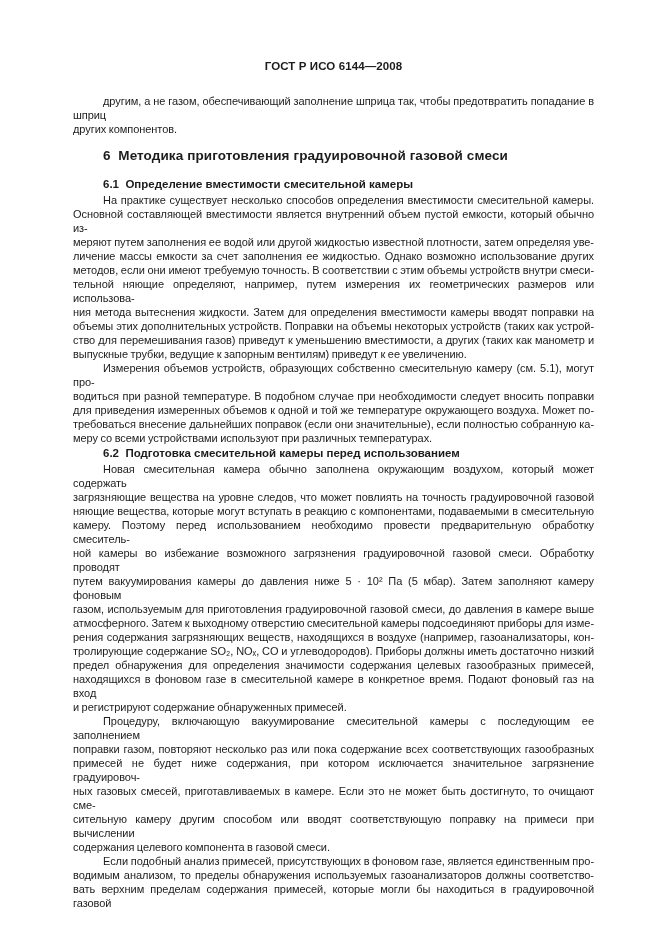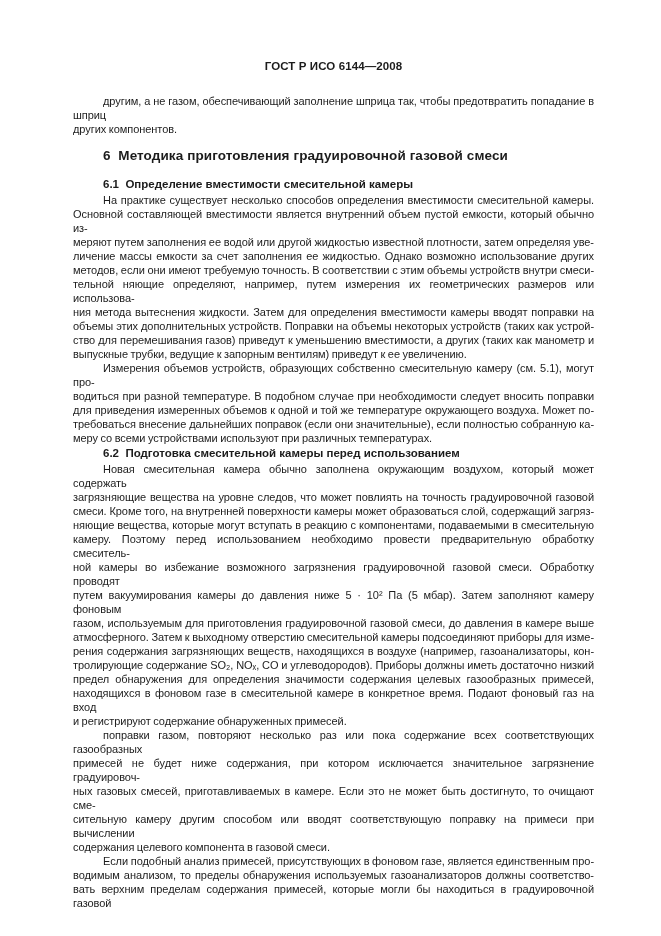--- a/index.html
+++ b/index.html
@@ -91,34 +91,34 @@
           <div class="ln">Измерения объемов устройств, образующих собственно смесительную камеру (см. 5.1), могут про-</div>
           <div class="ln">водиться при разной температуре. В подобном случае при необходимости следует вносить поправки</div>
           <div class="ln">для приведения измеренных объемов к одной и той же температуре окружающего воздуха. Может по-</div>
           <div class="ln">требоваться внесение дальнейших поправок (если они значительные), если полностью собранную ка-</div>
           <div class="ln">меру со всеми устройствами используют при различных температурах.</div>
         </div>
         <div class="h2">6.2&nbsp; Подготовка смесительной камеры перед использованием</div>
         <div class="para">
           <div class="ln">Новая смесительная камера обычно заполнена окружающим воздухом, который может содержать</div>
           <div class="ln">загрязняющие вещества на уровне следов, что может повлиять на точность градуировочной газовой</div>
-          <div class="ln">смеси. Кроме того, на внутренней поверхности камеры может образоваться слой, содержащий загряз-</div>
           <div class="ln">няющие вещества, которые могут вступать в реакцию с компонентами, подаваемыми в смесительную</div>
           <div class="ln">камеру. Поэтому перед использованием необходимо провести предварительную обработку смеситель-</div>
           <div class="ln">ной камеры во избежание возможного загрязнения градуировочной газовой смеси. Обработку проводят</div>
           <div class="ln">путем вакуумирования камеры до давления ниже 5 · 10² Па (5 мбар). Затем заполняют камеру фоновым</div>
           <div class="ln">газом, используемым для приготовления градуировочной газовой смеси, до давления в камере выше</div>
           <div class="ln">атмосферного. Затем к выходному отверстию смесительной камеры подсоединяют приборы для изме-</div>
           <div class="ln">рения содержания загрязняющих веществ, находящихся в воздухе (например, газоанализаторы, кон-</div>
           <div class="ln">тролирующие содержание SO₂, NOₓ, CO и углеводородов). Приборы должны иметь достаточно низкий</div>
           <div class="ln">предел обнаружения для определения значимости содержания целевых газообразных примесей,</div>
           <div class="ln">находящихся в фоновом газе в смесительной камере в конкретное время. Подают фоновый газ на вход</div>
           <div class="ln">и регистрируют содержание обнаруженных примесей.</div>
         </div>
         <div class="para">
+          <div class="ln">Процедуру, включающую вакуумирование смесительной камеры с последующим ее заполнением</div>
           <div class="ln">поправки газом, повторяют несколько раз или пока содержание всех соответствующих газообразных</div>
           <div class="ln">примесей не будет ниже содержания, при котором исключается значительное загрязнение градуировоч-</div>
           <div class="ln">ных газовых смесей, приготавливаемых в камере. Если это не может быть достигнуто, то очищают сме-</div>
           <div class="ln">сительную камеру другим способом или вводят соответствующую поправку на примеси при вычислении</div>
           <div class="ln">содержания целевого компонента в газовой смеси.</div>
         </div>
         <div class="para">
           <div class="ln">Если подобный анализ примесей, присутствующих в фоновом газе, является единственным про-</div>
           <div class="ln">водимым анализом, то пределы обнаружения используемых газоанализаторов должны соответство-</div>
           <div class="ln">вать верхним пределам содержания примесей, которые могли бы находиться в градуировочной газовой</div>

